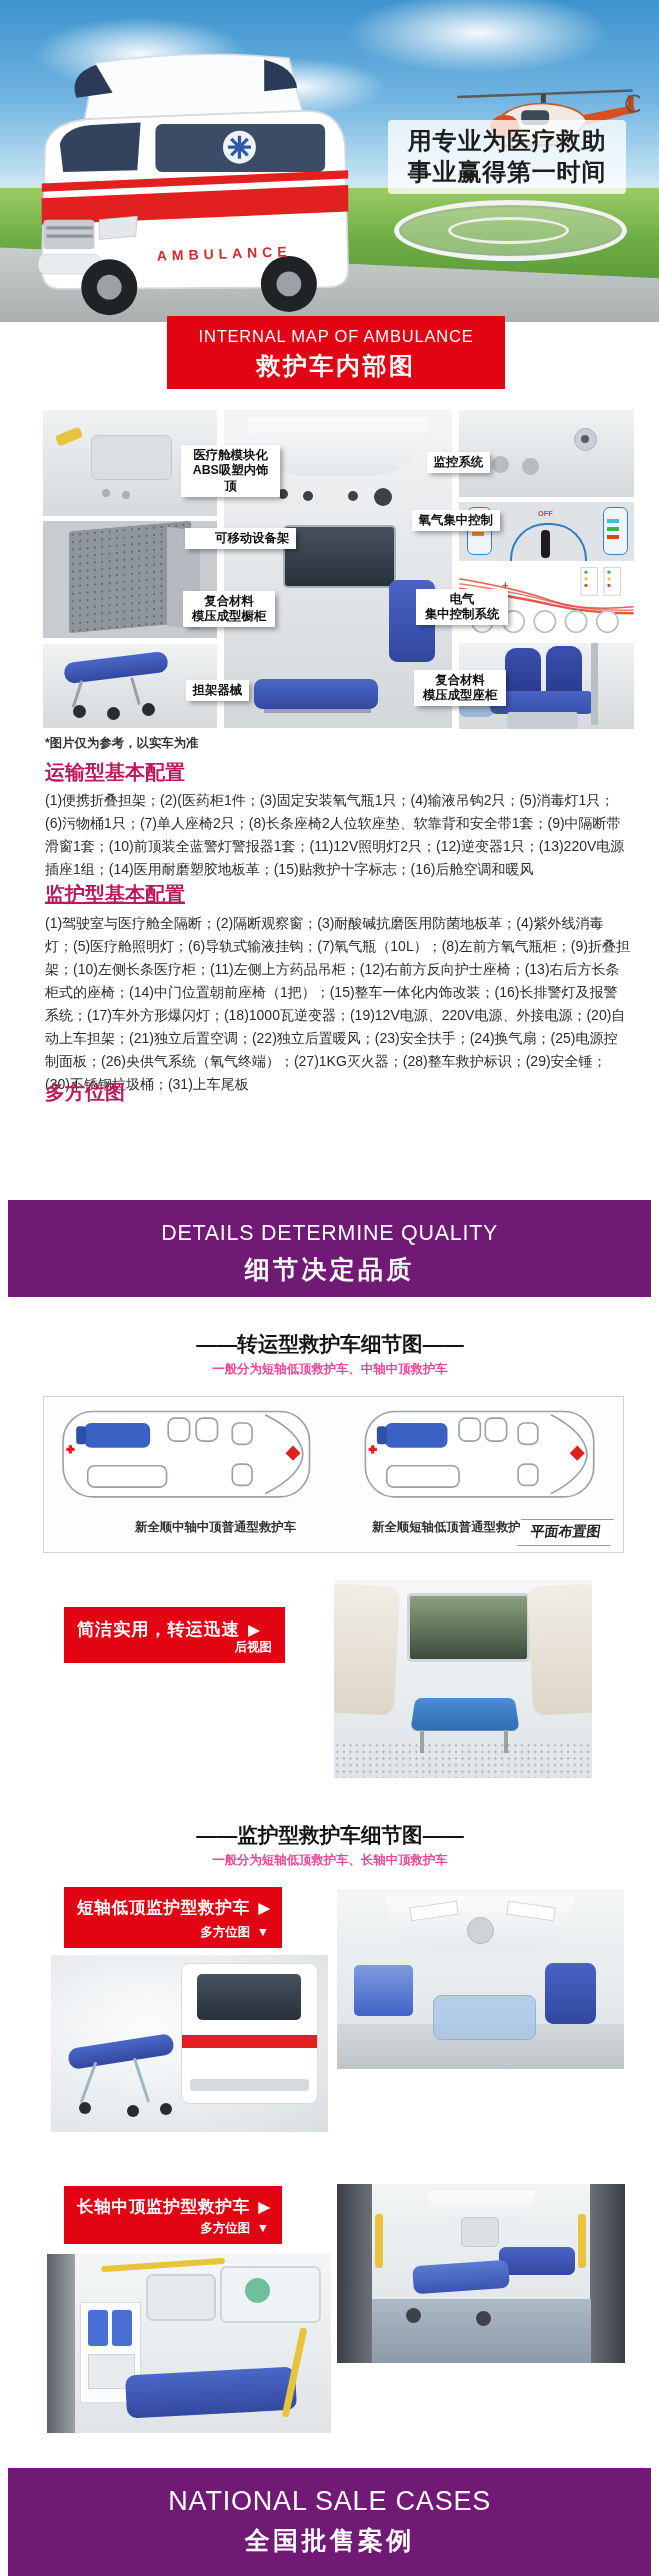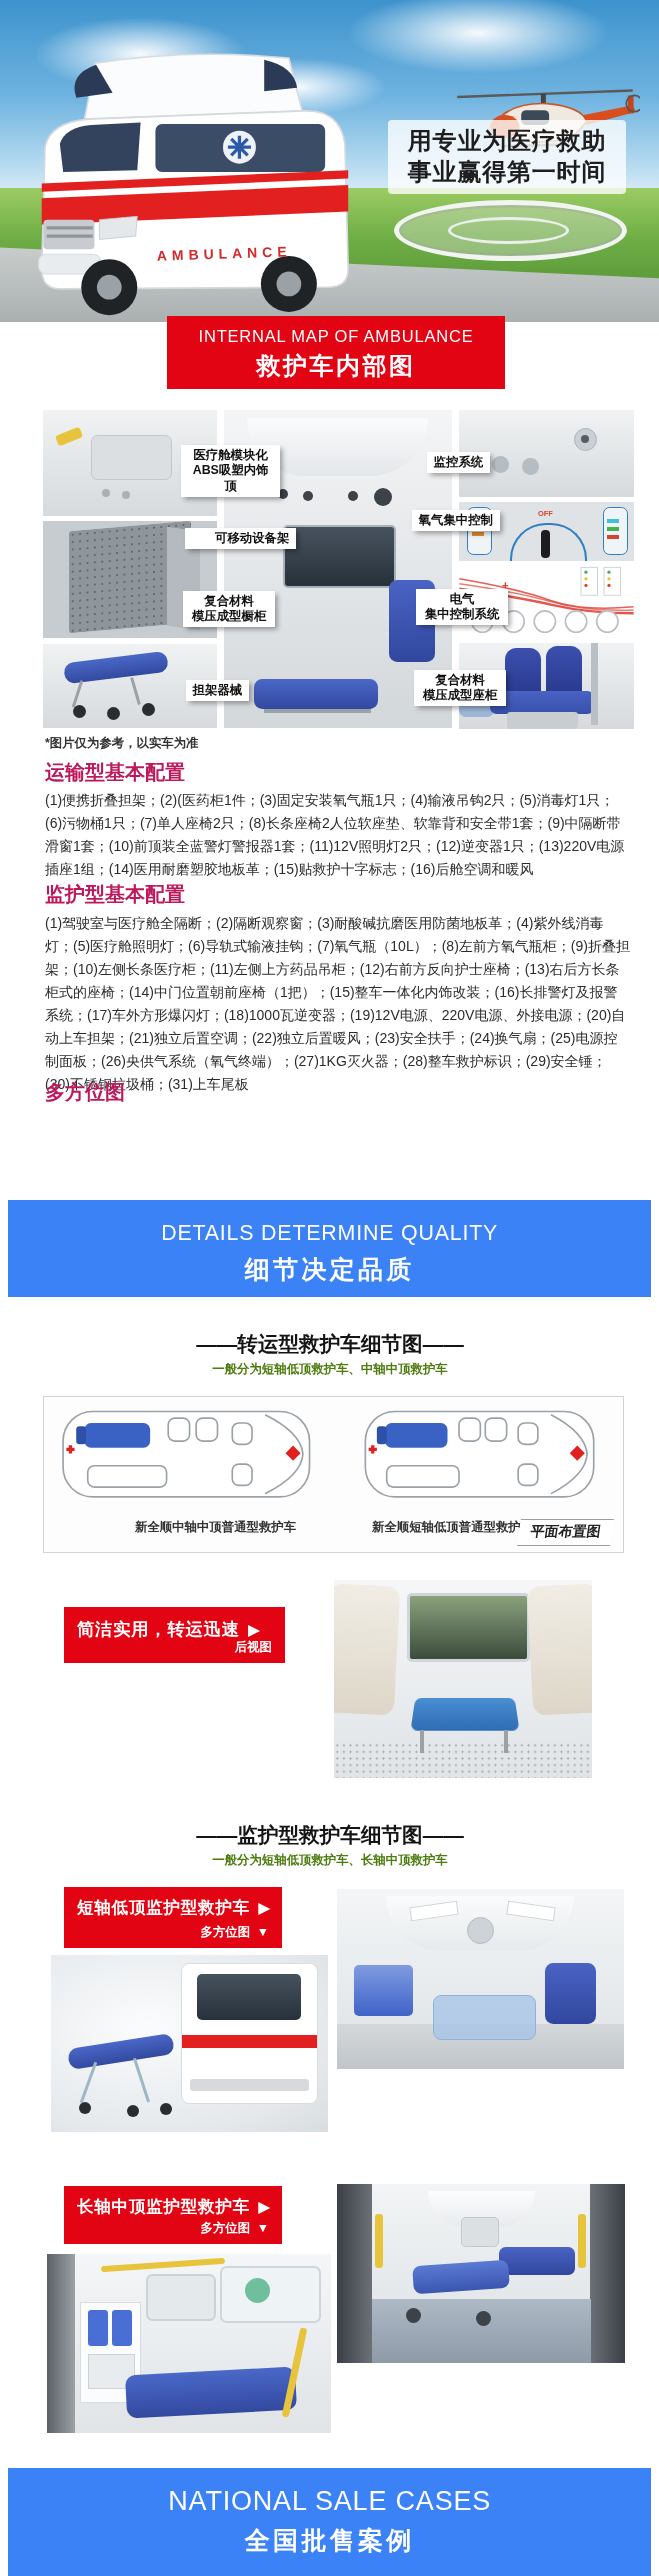--- a/index.html
+++ b/index.html
@@ -21,42 +21,42 @@
   #helipad-inner{position:absolute;left:49px;top:11.5px;width:115px;height:21.4px;border:3.3px solid #eceeec;border-radius:50%;}
   #slogan-box{position:absolute;left:388px;top:120px;width:238px;height:74px;
               background:rgba(255,255,255,.78);border-radius:4.1px;text-align:center;padding-top:5px;box-sizing:border-box;}
   .slogan-line{font-size:24px;font-weight:bold;color:#1e1e1e;line-height:31px;letter-spacing:0.8px;}
 
   
   .color-banner{position:absolute;text-align:center;color:#fff;}
   #internal-map-banner{left:167px;top:316px;width:338px;height:73px;background:#e30413;}
   #internal-map-banner .en{font-size:16.5px;margin-top:10.7px;letter-spacing:0.8px;}
   #internal-map-banner .zh{font-size:24px;font-weight:bold;margin-top:4.1px;letter-spacing:2.5px;}
-  .dark-banner{background:#3b82f6;}
+  .dark-banner{background:#701a75;}
   #details-banner{left:8.2px;top:1200px;width:643px;height:97px;}
   #details-banner .en{font-size:21.4px;margin-top:21.4px;letter-spacing:0.8px;}
   #details-banner .zh{font-size:25px;font-weight:bold;margin-top:6.6px;letter-spacing:3.3px;}
   #sales-banner{left:8.2px;top:2468px;width:643px;height:108px;}
   #sales-banner .en{font-size:27px;margin-top:18px;letter-spacing:0.8px;}
   #sales-banner .zh{font-size:25px;font-weight:bold;margin-top:6.6px;letter-spacing:3.3px;}
 
   
   .photo{position:absolute;overflow:hidden;background:linear-gradient(180deg,#f0f2f3 0%,#d6dadd 100%);}
   .maplabel{position:absolute;background:#fff;box-shadow:2.5px 3.3px 5px rgba(0,0,0,.35);
             font-size:12.4px;font-weight:bold;line-height:15.7px;text-align:center;
             padding:2.5px 6.6px;white-space:pre-line;color:#111;z-index:5;}
   #map-note{left:45px;top:735px;font-size:12.4px;font-weight:bold;color:#333;}
 
   
   .spec-h{position:absolute;left:45px;font-size:20px;font-weight:bold;color:#be185d;}
   .spec-p{position:absolute;left:45px;width:586px;font-size:14px;line-height:23px;color:#2c2c2c;text-align:left;}
 
   
   .sec-title{position:absolute;left:0;width:660px;text-align:center;font-size:20.6px;font-weight:bold;color:#141414;}
-  .sec-sub{position:absolute;left:0;width:660px;text-align:center;font-size:12.4px;font-weight:bold;color:#4d7c0f;}
+  .sec-sub{position:absolute;left:0;width:660px;text-align:center;font-size:12.4px;font-weight:bold;color:#ec4899;}
 
   
   #plan-panel{left:43px;top:1396px;width:579px;height:155px;border:0.8px solid #d3d3d3;background:#fdfdfd;}
   .plan-caption{position:absolute;font-size:12.4px;font-weight:bold;color:#333;}
   #plan-label-box{position:absolute;right:11.5px;bottom:6.6px;padding:3.3px 11.5px;font-size:14px;font-weight:bold;color:#222;
                   border-top:1.6px solid #9c9c9c;border-bottom:1.6px solid #9c9c9c;transform:skewX(-8deg);background:#fff;}
 
   
   .red-tag{position:absolute;background:#e30413;color:#fff;box-sizing:border-box;}
   .red-tag .main{position:absolute;left:13px;top:10px;font-size:17.3px;font-weight:bold;letter-spacing:0.8px;white-space:nowrap;}
@@ -224,21 +224,21 @@
 集中控制系统</div>
   <div class="maplabel" style="left:186px;top:680px;">担架器械</div>
   <div class="maplabel" style="left:414px;top:670px;width:79px;">复合材料
 模压成型座柜</div>
 
   <div id="map-note" class="abs">*图片仅为参考，以实车为准</div>
 
   <div class="spec-h" style="top:759px;">运输型基本配置</div>
   <div class="spec-p" style="top:789px;">(1)便携折叠担架；(2)(医药柜1件；(3)固定安装氧气瓶1只；(4)输液吊钩2只；(5)消毒灯1只；(6)污物桶1只；(7)单人座椅2只；(8)长条座椅2人位软座垫、软靠背和安全带1套；(9)中隔断带滑窗1套；(10)前顶装全蓝警灯警报器1套；(11)12V照明灯2只；(12)逆变器1只；(13)220V电源插座1组；(14)医用耐磨塑胶地板革；(15)贴救护十字标志；(16)后舱空调和暖风</div>
 
-  <div class="spec-h" style="top:881px;">监护型基本配置</div>
+  <div class="spec-h" style="top:881px;text-decoration:underline;">监护型基本配置</div>
   <div class="spec-p" style="top:912px;">(1)驾驶室与医疗舱全隔断；(2)隔断观察窗；(3)耐酸碱抗磨医用防菌地板革；(4)紫外线消毒灯；(5)医疗舱照明灯；(6)导轨式输液挂钩；(7)氧气瓶（10L）；(8)左前方氧气瓶柜；(9)折叠担架；(10)左侧长条医疗柜；(11)左侧上方药品吊柜；(12)右前方反向护士座椅；(13)右后方长条柜式的座椅；(14)中门位置朝前座椅（1把）；(15)整车一体化内饰改装；(16)长排警灯及报警系统；(17)车外方形爆闪灯；(18)1000瓦逆变器；(19)12V电源、220V电源、外接电源；(20)自动上车担架；(21)独立后置空调；(22)独立后置暖风；(23)安全扶手；(24)换气扇；(25)电源控制面板；(26)央供气系统（氧气终端）；(27)1KG灭火器；(28)整车救护标识；(29)安全锤；(30)不锈钢垃圾桶；(31)上车尾板</div>
 
   <div class="spec-h" style="top:1079px;">多方位图</div>
 
   <div id="details-banner" class="color-banner dark-banner">
     <div class="en">DETAILS DETERMINE QUALITY</div>
     <div class="zh">细节决定品质</div>
   </div>
 
   <div class="sec-title" style="top:1330px;">——转运型救护车细节图——</div>

